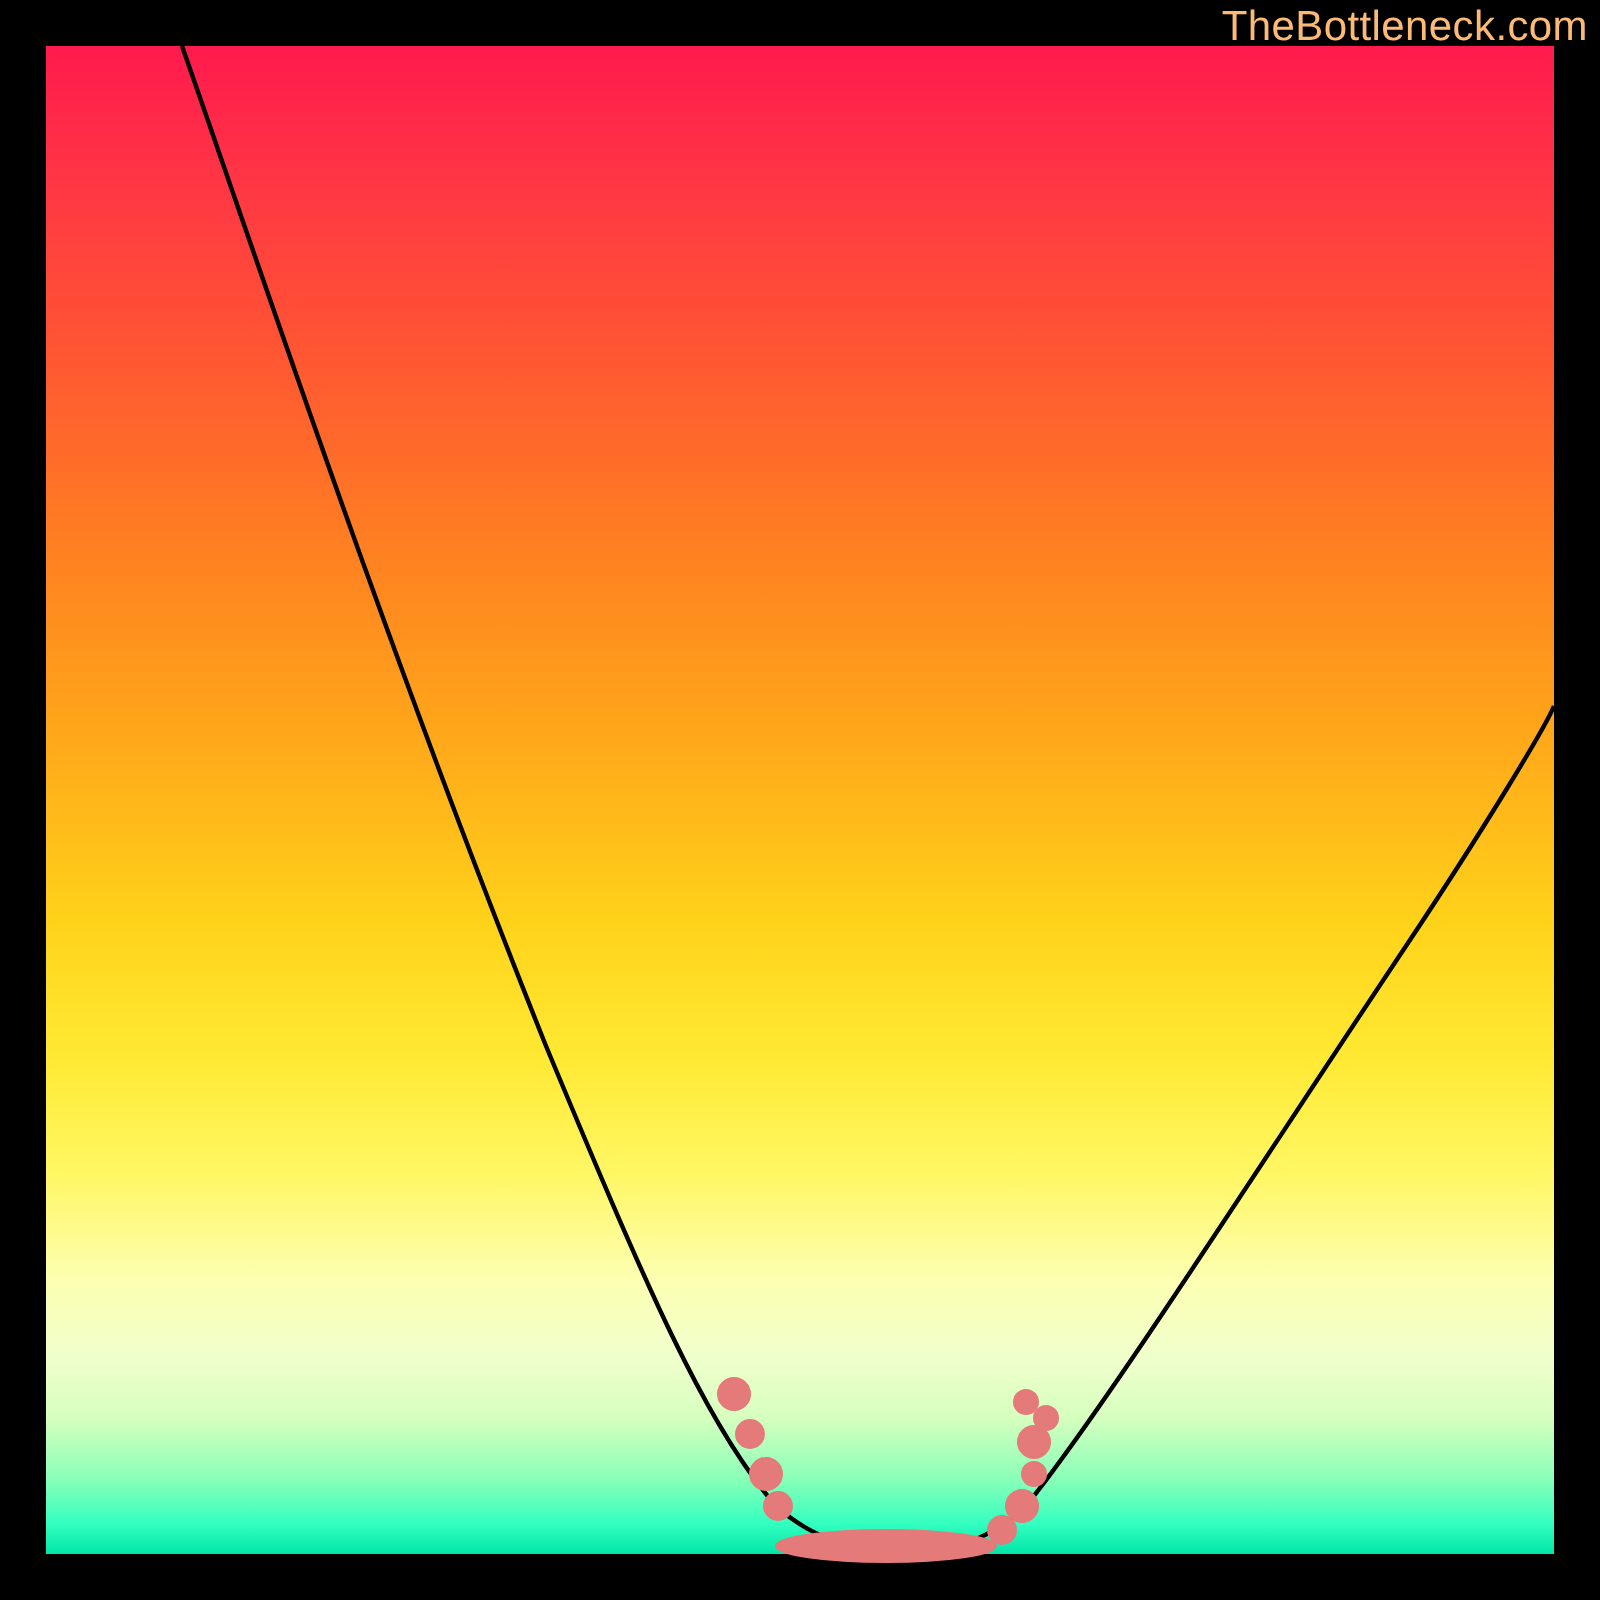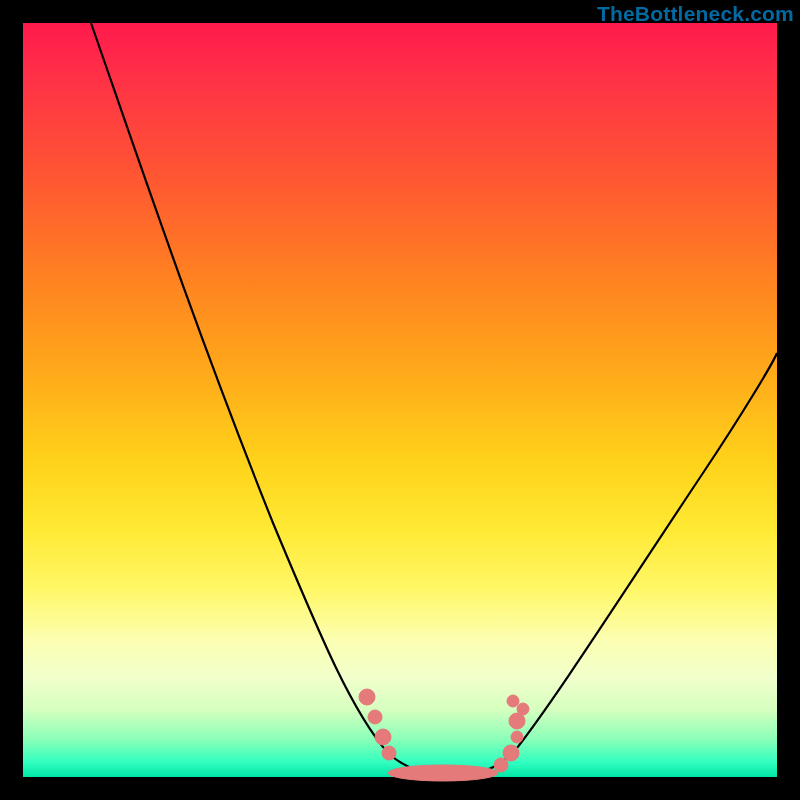--- a/index.html
+++ b/index.html
@@ -37,23 +37,23 @@
       #d6ffbf 91%,
       #8affb8 95%,
       #33ffc0 98%,
       #00e6a8 100%
     );
   }
   .watermark {
     position: absolute;
     top: 2px;
     right: 6px;
-    color: #0369a1;
+    color: #fdba74;
     font-size: 21px;
-    font-weight: 700;
+    font-weight: 400;
     letter-spacing: 0.2px;
     user-select: none;
   }
   svg.curve {
     position: absolute;
     left: 0;
     top: 0;
     width: 754px;
     height: 754px;
     overflow: visible;

